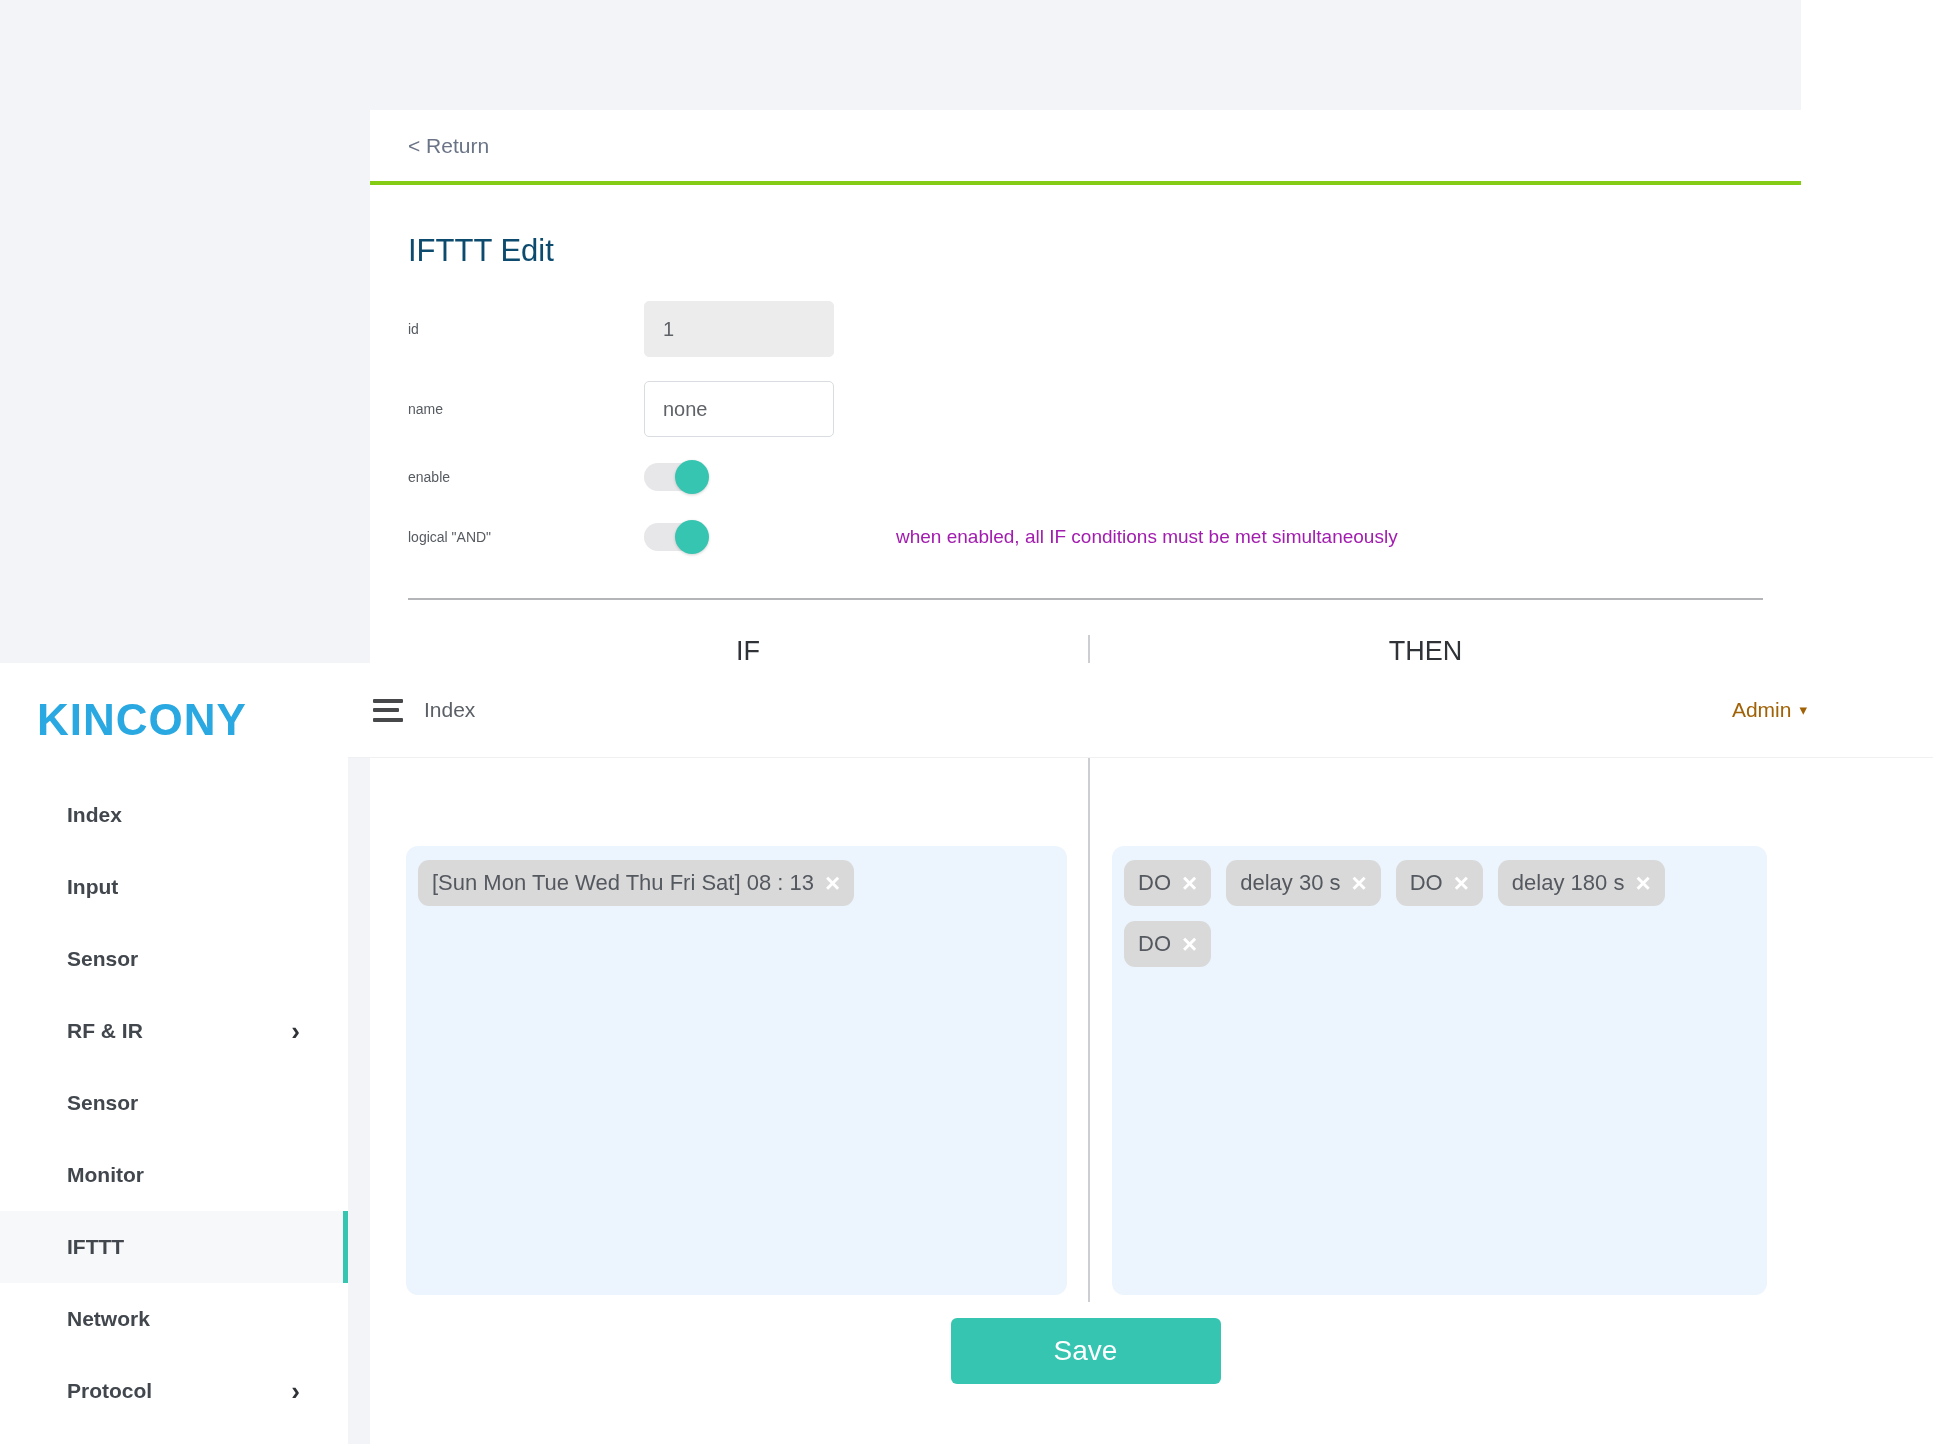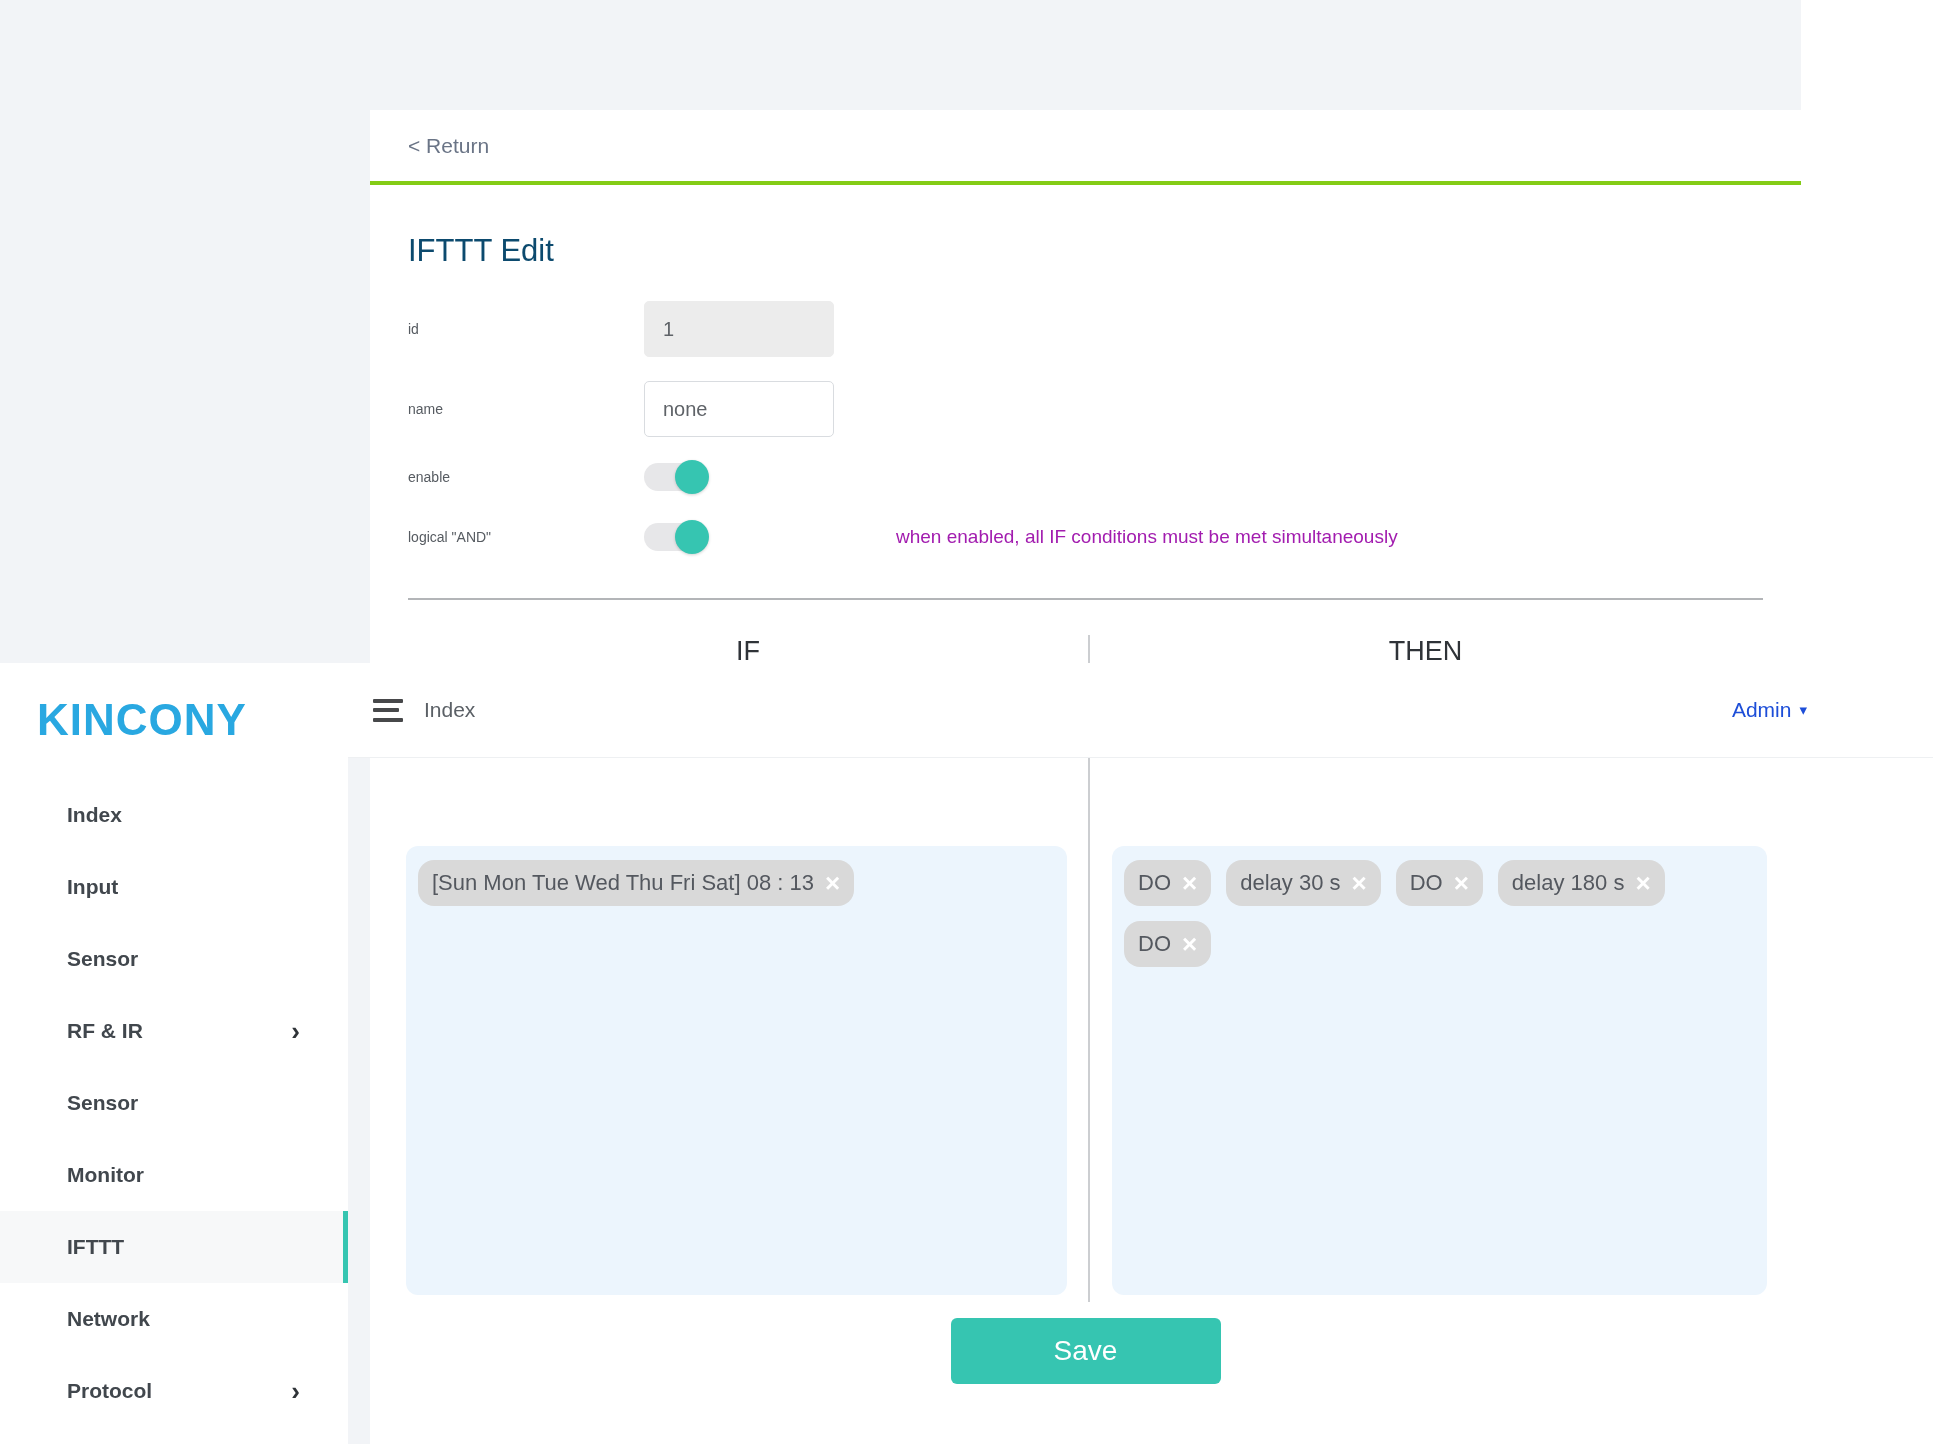--- a/index.html
+++ b/index.html
@@ -41,36 +41,36 @@
   .ifthen-head .half-l { width:680px; text-align:center; }
   .ifthen-head .half-r { flex:1; text-align:center; }
   .section-label { font-size:27px; color:#2f3338; }
 
   .vdivider { position:absolute; left:718px; top:525px; width:2px; height:667px; background:#ccced1; }
 
   .panel { position:absolute; top:736px; height:449px; background:#ecf5fd; border-radius:12px;
            padding:14px 12px; display:flex; flex-wrap:wrap; align-content:flex-start; gap:15px; }
   .panel.if-panel { left:36px; width:661px; }
   .panel.then-panel { left:742px; width:655px; }
-  .tag { display:inline-flex; align-items:center; gap:11px; background:#d9d9d9; border-radius:16px;
+  .tag { display:inline-flex; align-items:center; gap:11px; background:#d9d9d9; border-radius:11px;
          padding:0 14px; height:46px; font-size:22px; color:#54585f; }
   .tag .close { color:#ffffff; font-weight:bold; font-size:26px; line-height:26px; cursor:pointer; }
 
   .save-row { position:absolute; left:0; right:0; top:1208px; display:flex; justify-content:center; }
   .save-btn { width:270px; height:66px; background:#36c5b1; color:#ffffff; font-size:28px;
               border:none; border-radius:6px; cursor:pointer; font-family:"Liberation Sans", sans-serif; }
 
   
   .band { position:absolute; left:348px; top:663px; width:1585px; height:95px; background:#ffffff;
           border-bottom:1px solid #eef0f2; z-index:5; display:flex; align-items:center; padding-left:25px; }
   .burger { width:30px; height:23px; display:flex; flex-direction:column; justify-content:space-between; cursor:pointer; }
   .burger span { display:block; height:4px; background:#47484a; border-radius:1px; }
   .burger span:nth-child(1){ width:30px; } .burger span:nth-child(2){ width:26px; } .burger span:nth-child(3){ width:30px; }
   .band-title { margin-left:21px; font-size:21px; color:#5b6066; }
-  .admin { margin-left:auto; margin-right:126px; color:#1d4ed8; font-size:21px; cursor:pointer;
+  .admin { margin-left:auto; margin-right:126px; color:#a16207; font-size:21px; cursor:pointer;
            display:flex; align-items:center; gap:8px; }
   .admin .caret { font-size:15px; }
 
   
   .sidebar { position:absolute; left:0; top:663px; width:348px; height:781px; background:#ffffff; z-index:6; }
   .logo { padding:32px 0 0 37px; font-size:44px; font-weight:bold; letter-spacing:1px; color:#29a8e1; }
   .nav { position:absolute; left:0; top:116px; width:100%; }
   .nav-item { height:72px; display:flex; align-items:center; padding:0 48px 0 67px; cursor:pointer;
               font-size:21px; font-weight:bold; color:#41474d; justify-content:space-between; }
   .nav-item.active { background:#f7f8f9; border-right:5px solid #36c5b1; }

